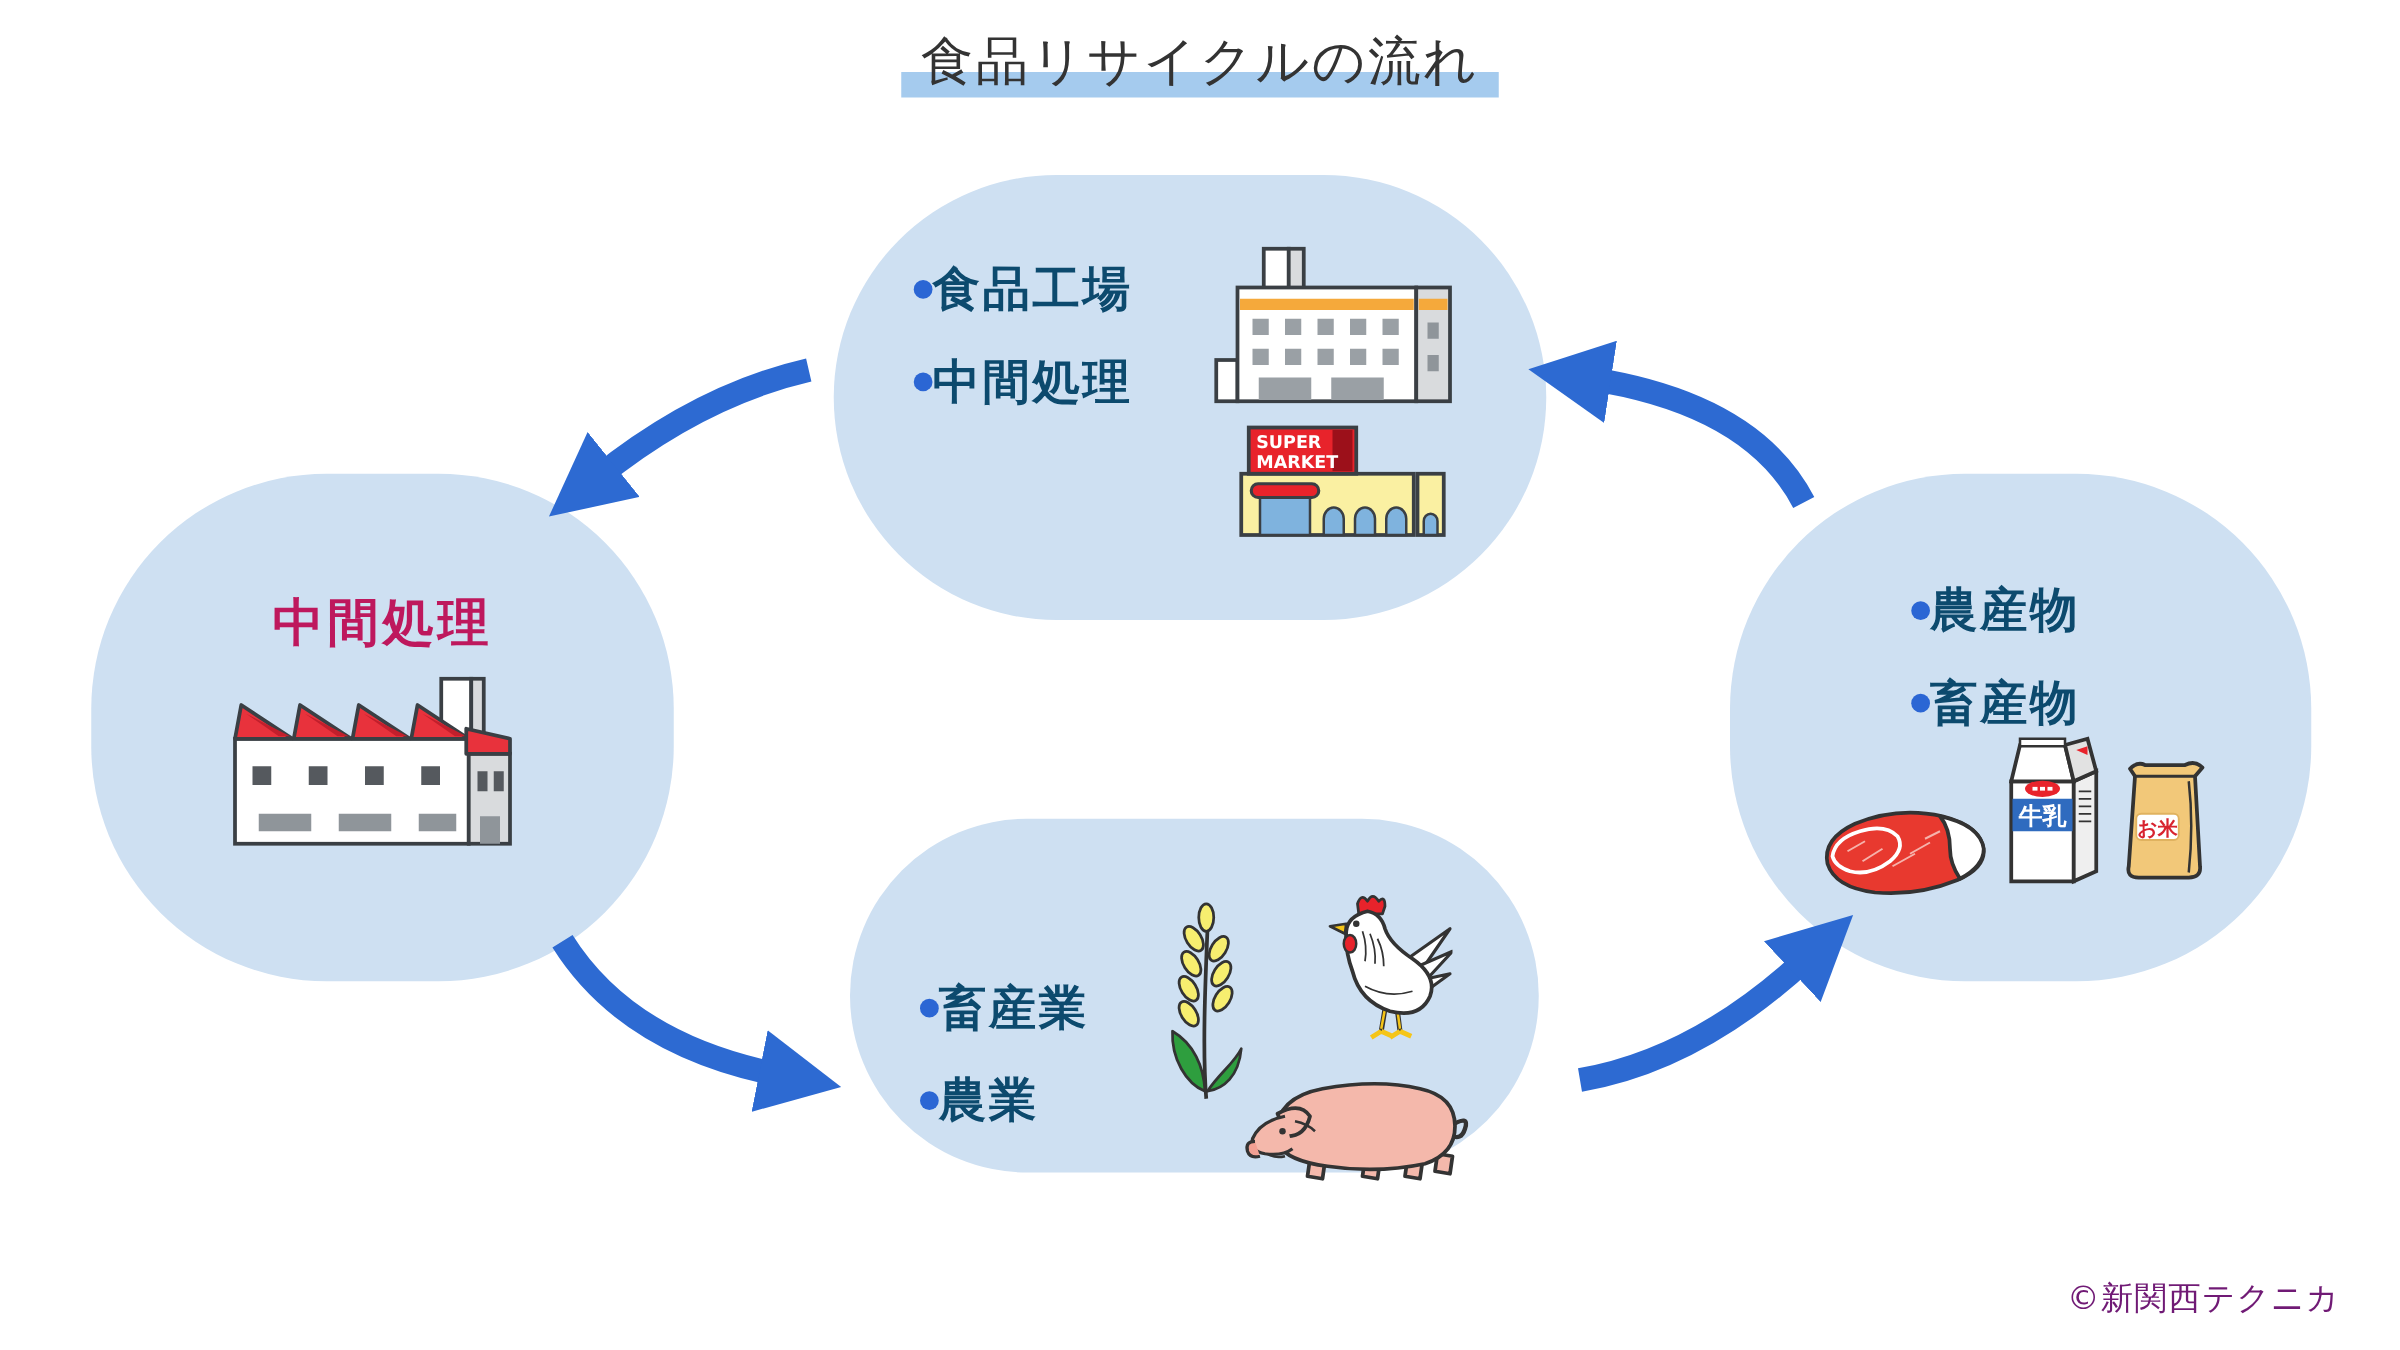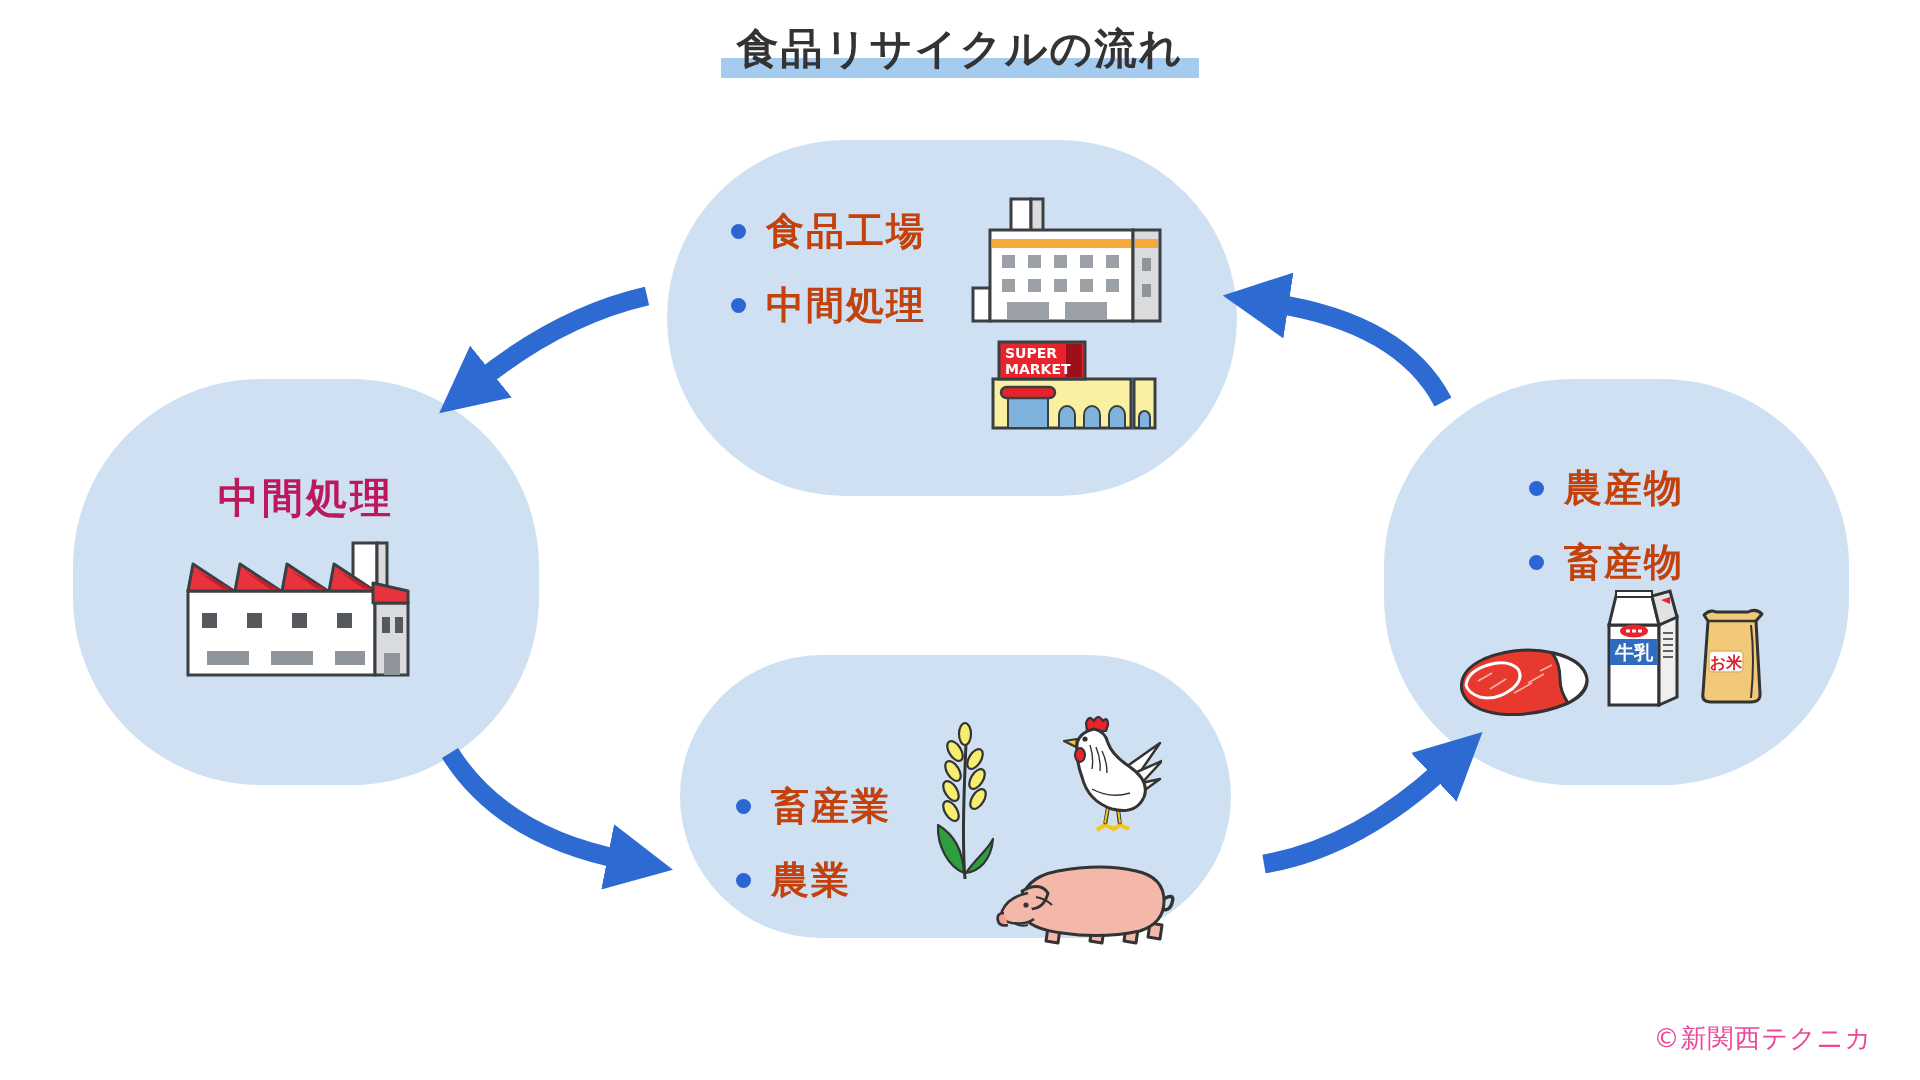--- a/index.html
+++ b/index.html
@@ -3,33 +3,33 @@
 <meta charset="utf-8">
 <style>
   html,body{margin:0;padding:0;background:#fff;}
   .canvas{
     position:relative;width:1920px;height:1080px;background:#ffffff;overflow:hidden;
     font-family:"DejaVu Sans","Liberation Sans",sans-serif;color:#333;
   }
   
   .title-wrap{position:absolute;left:0;top:24px;width:100%;text-align:center;}
   .title{
-    display:inline-block;font-size:42px;font-weight:700;letter-spacing:2px;color:#333;
+    display:inline-block;font-size:42px;font-weight:400;letter-spacing:2px;color:#333;
     padding:0 16px 4px 16px;line-height:1.2;
     background:linear-gradient(to bottom,transparent calc(100% - 20px),#a5cbee calc(100% - 20px));
   }
   
   .bubble{position:absolute;background:#cee0f2;}
   .bubble-top{left:667px;top:140px;width:570px;height:356px;border-radius:178px;}
   .bubble-left{left:73px;top:379px;width:466px;height:406px;border-radius:188px;}
   .bubble-bottom{left:680px;top:655px;width:551px;height:283px;border-radius:175px;}
   .bubble-right{left:1384px;top:379px;width:465px;height:406px;border-radius:188px;}
   
   ul.blist{list-style:none;margin:0;padding:0;position:absolute;}
-  ul.blist li{display:flex;align-items:center;gap:20px;font-size:38px;font-weight:700;color:#c2410c;margin-bottom:23px;letter-spacing:2px;}
+  ul.blist li{display:flex;align-items:center;font-size:38px;font-weight:700;color:#0c4a6e;margin-bottom:23px;letter-spacing:2px;}
   .dot{width:15px;height:15px;border-radius:50%;background:#2b66d4;flex:none;}
   .bubble-top ul.blist{left:64px;top:66px;}
   .bubble-bottom ul.blist{left:56px;top:126px;}
   .bubble-right ul.blist{left:145px;top:84px;}
   .proc-label{position:absolute;left:0;top:92px;width:100%;text-align:center;font-size:41px;font-weight:700;letter-spacing:3px;color:#be185d;}
   
   .icon{position:absolute;}
   .ic-foodfactory{left:304px;top:56px;width:198px;height:128px;}
   .ic-supermarket{left:324px;top:200px;width:166px;height:90px;}
   .ic-recyclefactory{left:110px;top:162px;width:228px;height:138px;}
@@ -39,21 +39,21 @@
   .ic-meat{left:72px;top:262px;width:134px;height:80px;}
   .ic-milk{left:217px;top:208px;width:84px;height:122px;}
   .ic-rice{left:312px;top:226px;width:74px;height:100px;}
   
   .arrow{position:absolute;overflow:visible;}
   .arr-a{left:442px;top:268px;width:220px;height:150px;}
   .arr-b{left:438px;top:738px;width:220px;height:150px;}
   .arr-c{left:1248px;top:738px;width:220px;height:150px;}
   .arr-d{left:1250px;top:275px;width:210px;height:140px;}
   
-  .copyright{position:absolute;right:48px;bottom:24px;font-size:26px;color:#ec4899;letter-spacing:1px;}
+  .copyright{position:absolute;right:48px;bottom:24px;font-size:26px;color:#701a75;letter-spacing:1px;}
 </style>
 </head>
 <body>
 
 <div class="canvas">
 
   <svg width="0" height="0" style="position:absolute">
     <defs>
       <marker id="arrowhead" viewBox="0 0 10 10" refX="2.5" refY="5" markerWidth="3.5" markerHeight="3.5" orient="auto">
         <path d="M0 0 L10 5 L0 10 Z" fill="#2d6ad2"></path>

